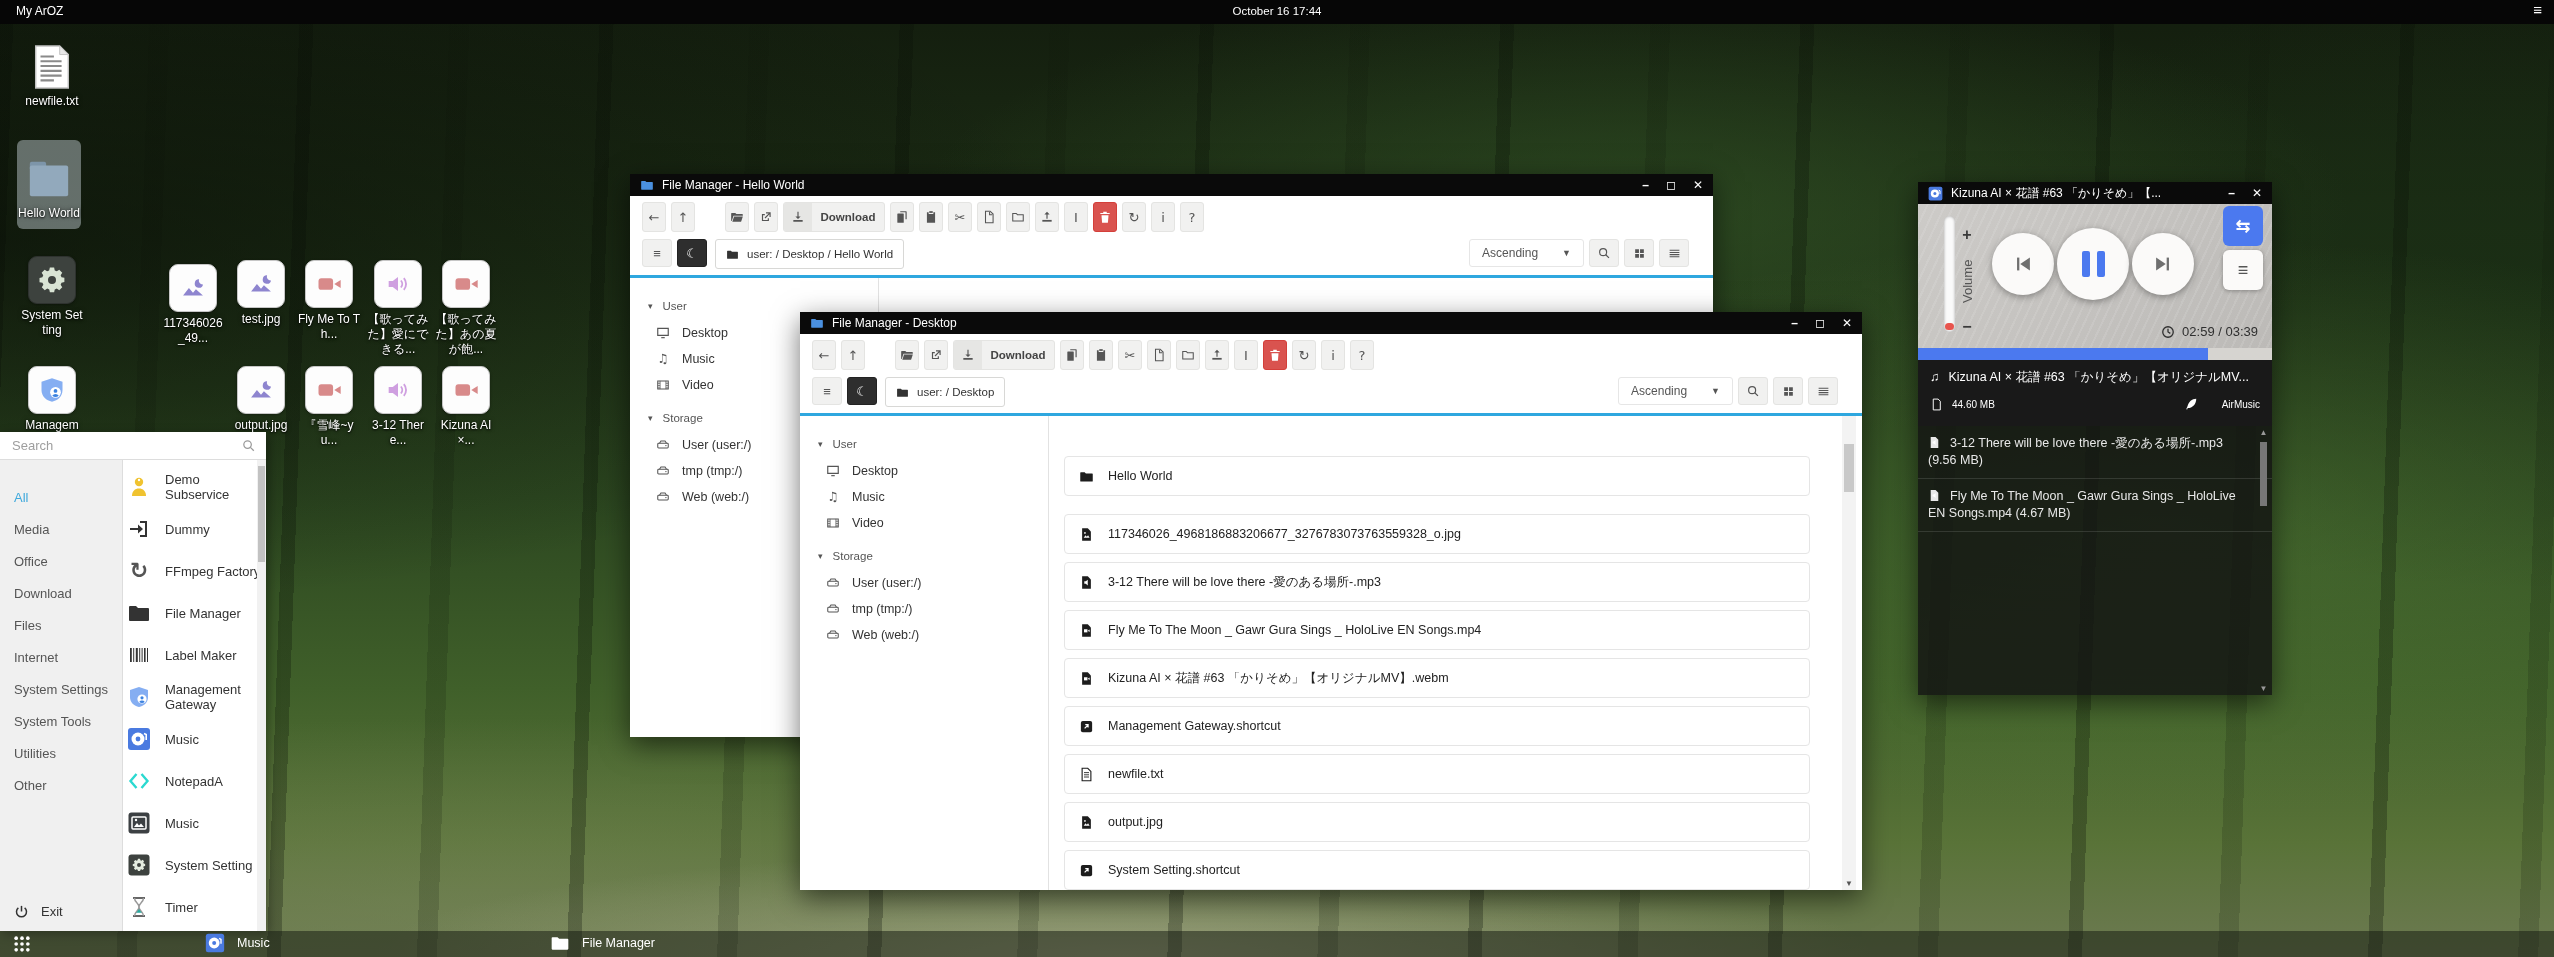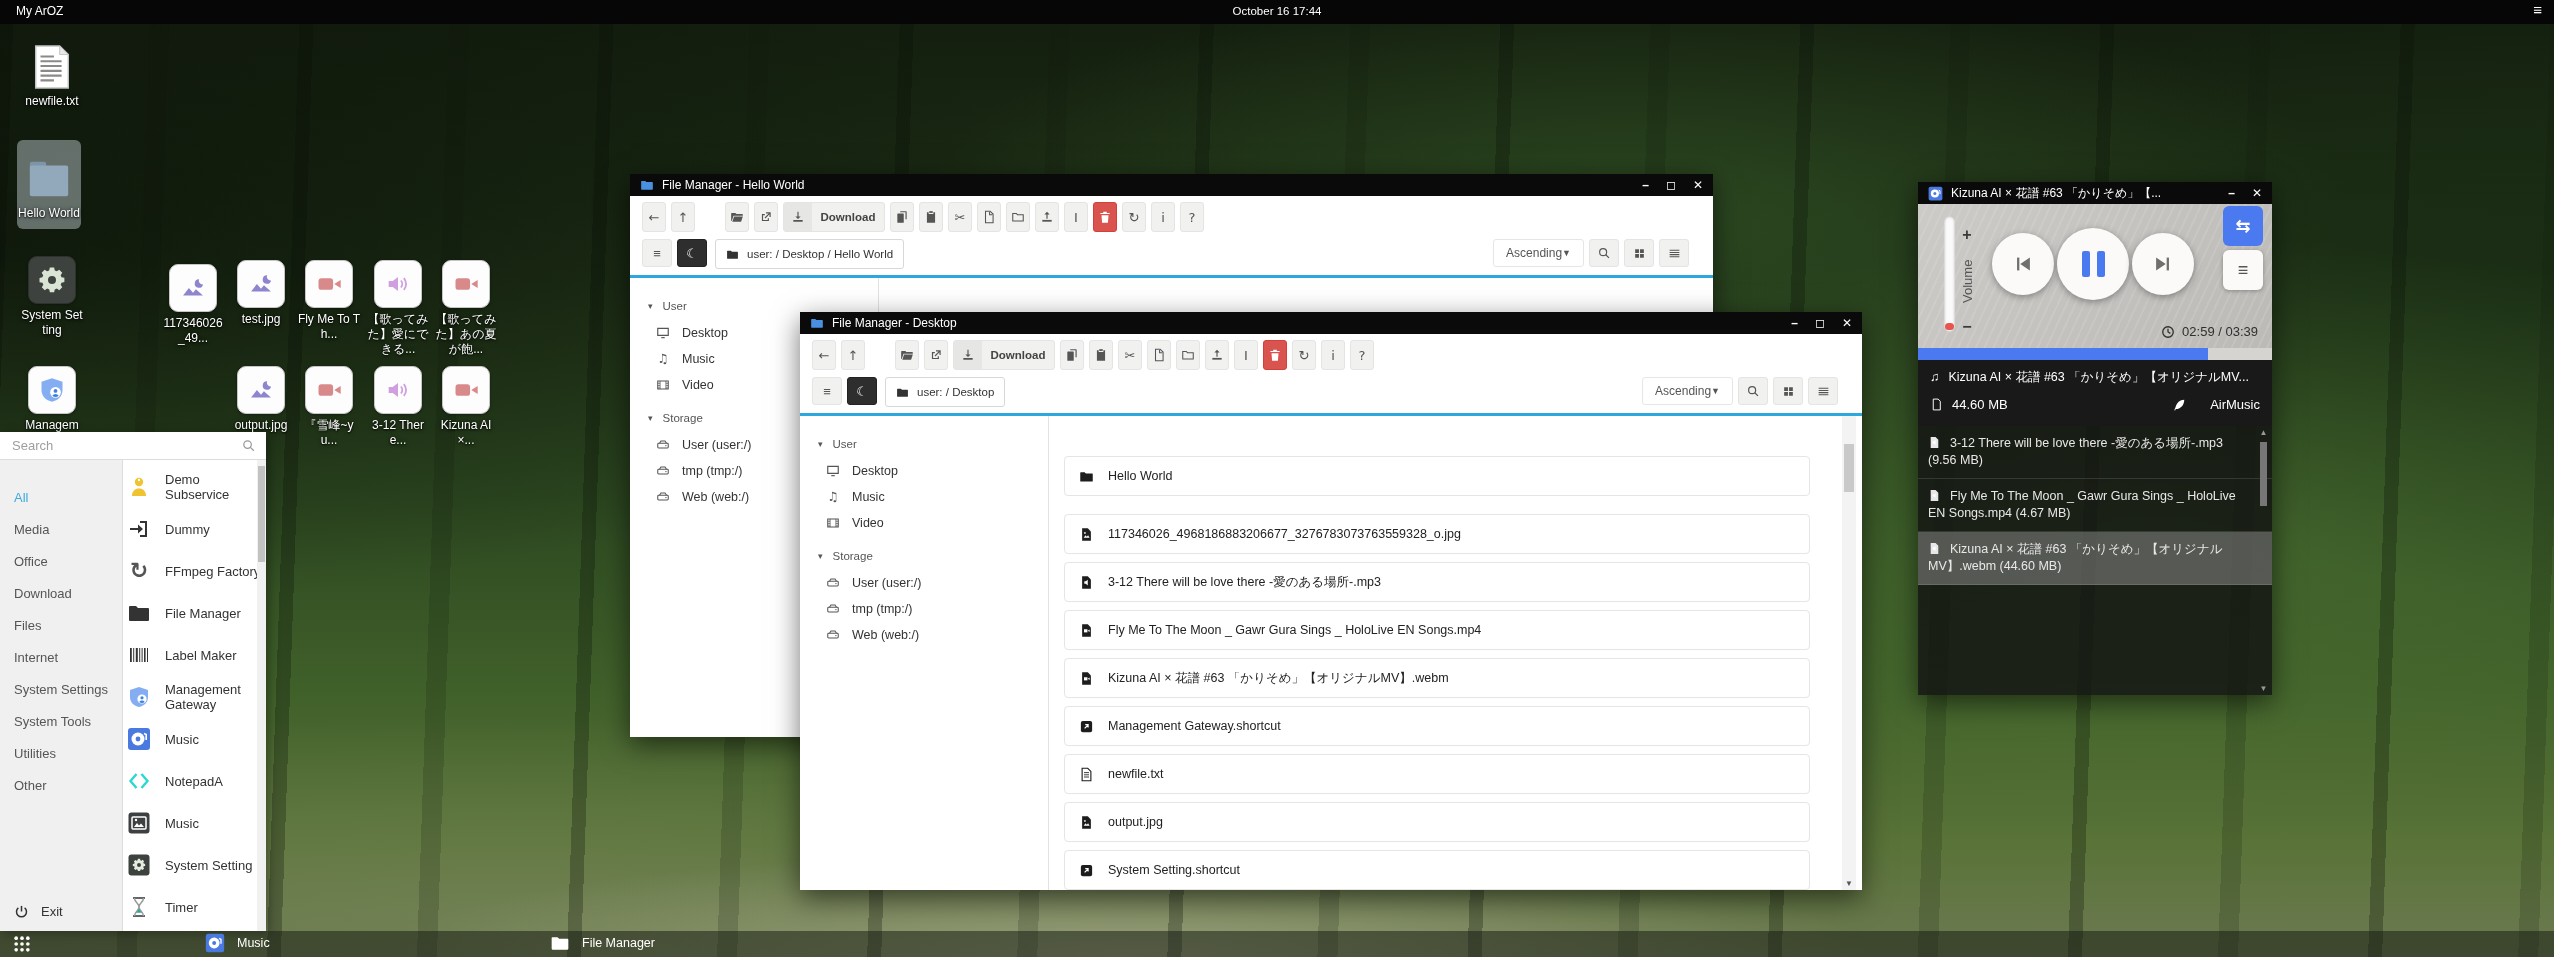--- a/index.html
+++ b/index.html
@@ -53,21 +53,21 @@
   .tbtn.darkbtn{background:#2e2e2e;border-color:#222;color:#fff;width:30px;min-width:30px;}
   .tbtn.w30{width:30px;min-width:30px;}
   .tbtn.download{width:102px;min-width:102px;padding:0;overflow:hidden;}
   .tbtn.download .dl-ic{width:28px;align-self:stretch;display:flex;align-items:center;justify-content:center;background:#e6e6e4;}
   .tbtn.download .dl-label{flex:1;text-align:center;font-size:11.5px;font-weight:bold;color:#444;}
   .tb-spacer{width:20px;flex:none;}
   .breadcrumb{height:28px;border:1px solid #d8d8d6;border-radius:3px;background:#fff;display:flex;
     align-items:center;gap:8px;padding:0 10px;font-size:11.5px;color:#333;margin-left:3px;}
   .tb-right{margin-left:auto;display:flex;gap:5px;align-items:stretch;margin-right:12px;}
   .sortbox{background:#fff;border:1px solid #e6e6e6;border-radius:3px;display:flex;align-items:center;
-    gap:0;padding:0 12px;font-size:12px;color:#555;cursor:pointer;}
+    gap:24px;padding:0 12px;font-size:12px;color:#555;cursor:pointer;}
   .accent{height:3px;background:#2ea7df;flex:none;}
   .fm-body{flex:1;display:flex;background:#fff;overflow:hidden;}
   .fm-sidebar{width:249px;flex:none;border-right:1px solid #e2e2e2;padding:22px 0 0 18px;box-sizing:border-box;
     font-size:12.5px;color:#333;background:#fff;}
   .sgroup{margin-bottom:14px;}
   .sgroup-h{display:flex;align-items:center;gap:10px;color:#555;font-size:11.5px;margin-bottom:8px;cursor:pointer;}
   .sitem{display:flex;align-items:center;gap:12px;height:26px;padding-left:8px;cursor:pointer;color:#333;}
   .sitem .ic{color:#555;}
   .fm-content{flex:1;position:relative;overflow:hidden;background:#fff;}
   .flist{padding:40px 52px 0 15px;}
@@ -116,21 +116,21 @@
   .pbtn.pause .bars i{display:block;width:8px;height:26px;background:#4b79ef;border-radius:2px;}
   .sqbtn{position:absolute;left:305px;width:40px;height:40px;border-radius:6px;display:flex;align-items:center;
     justify-content:center;cursor:pointer;}
   .sqbtn.repeat{top:2px;background:#4b79ef;color:#fff;font-size:18px;font-weight:bold;}
   .sqbtn.queue{top:46px;background:#fbfaf9;color:#555;font-size:18px;box-shadow:0 1px 4px rgba(0,0,0,.3);}
   .ptime{position:absolute;right:14px;top:120px;display:flex;align-items:center;gap:7px;font-size:13px;color:#2f2f2f;}
   .pprog{height:12px;flex:none;background:#d6d4d0;}
   .pprog-fill{height:100%;background:#4b79ef;}
   .pnow{flex:none;height:66px;background:#191919;color:#fff;padding:9px 12px;box-sizing:border-box;}
   .pnow-title{display:flex;align-items:center;gap:9px;font-size:12.5px;white-space:nowrap;overflow:hidden;}
-  .pnow-meta{display:flex;align-items:center;gap:9px;font-size:13px;margin-top:11px;}
+  .pnow-meta{display:flex;align-items:center;gap:9px;font-size:10px;margin-top:11px;}
   .pnow-meta .right{margin-left:auto;display:flex;align-items:center;gap:24px;justify-content:center;}
   .plist{flex:1;background:rgba(18,18,18,.82);color:#e8e8e8;overflow:hidden;position:relative;}
   .pitem{padding:9px 28px 9px 10px;font-size:12.5px;line-height:17px;border-bottom:1px solid rgba(255,255,255,.12);cursor:pointer;}
   .pitem.active{background:rgba(150,150,150,.48);}
   .pitem .ic{margin-right:9px;vertical-align:-2px;color:#e8e8e8;}
   .pscroll{position:absolute;top:0;right:2px;bottom:0;width:13px;}
   .pscroll .up,.pscroll .down{position:absolute;left:0;width:100%;text-align:center;font-size:8px;color:#999;}
   .pscroll .up{top:2px;} .pscroll .down{bottom:2px;}
   .pscroll .pthumb{position:absolute;top:16px;left:3px;width:7px;height:64px;background:#777;}.s13{width:13px;height:13px}.s14{width:14px;height:14px}
   .s15{width:15px;height:15px}.s20{width:20px;height:20px}
@@ -930,26 +930,20 @@
                 <path d="M5 2h9l5 5v15H5z"></path>
                 <path d="M8.5 10v4h2.4l3.1 2.6V7.4L10.9 10z" fill="#fff"></path>
               </svg>
             </span><span>3-12 There will be love there -愛のある場所-.mp3 (9.56 MB)</span></div>
           <div class="pitem"><span class="ic s13">
               <svg viewBox="0 0 24 24">
                 <path d="M5 2h9l5 5v15H5z"></path>
                 <path d="M8.5 10v4h2.4l3.1 2.6V7.4L10.9 10z" fill="#fff"></path>
               </svg>
             </span><span>Fly Me To The Moon _ Gawr Gura Sings _ HoloLive EN Songs.mp4 (4.67 MB)</span></div>
-          <div class="pitem active"><span class="ic s13">
-              <svg viewBox="0 0 24 24">
-                <path d="M5 2h9l5 5v15H5z"></path>
-                <path d="M8.5 10v4h2.4l3.1 2.6V7.4L10.9 10z" fill="#fff"></path>
-              </svg>
-            </span><span>Kizuna AI × 花譜 #63 「かりそめ」【オリジナルMV】.webm (44.60 MB)</span></div>
         </div>
       <div class="pscroll">
         <div class="up">▲</div>
         <div class="pthumb"></div>
         <div class="down">▼</div>
       </div>
     </div>
   </div>
 
   <div id="startmenu">

